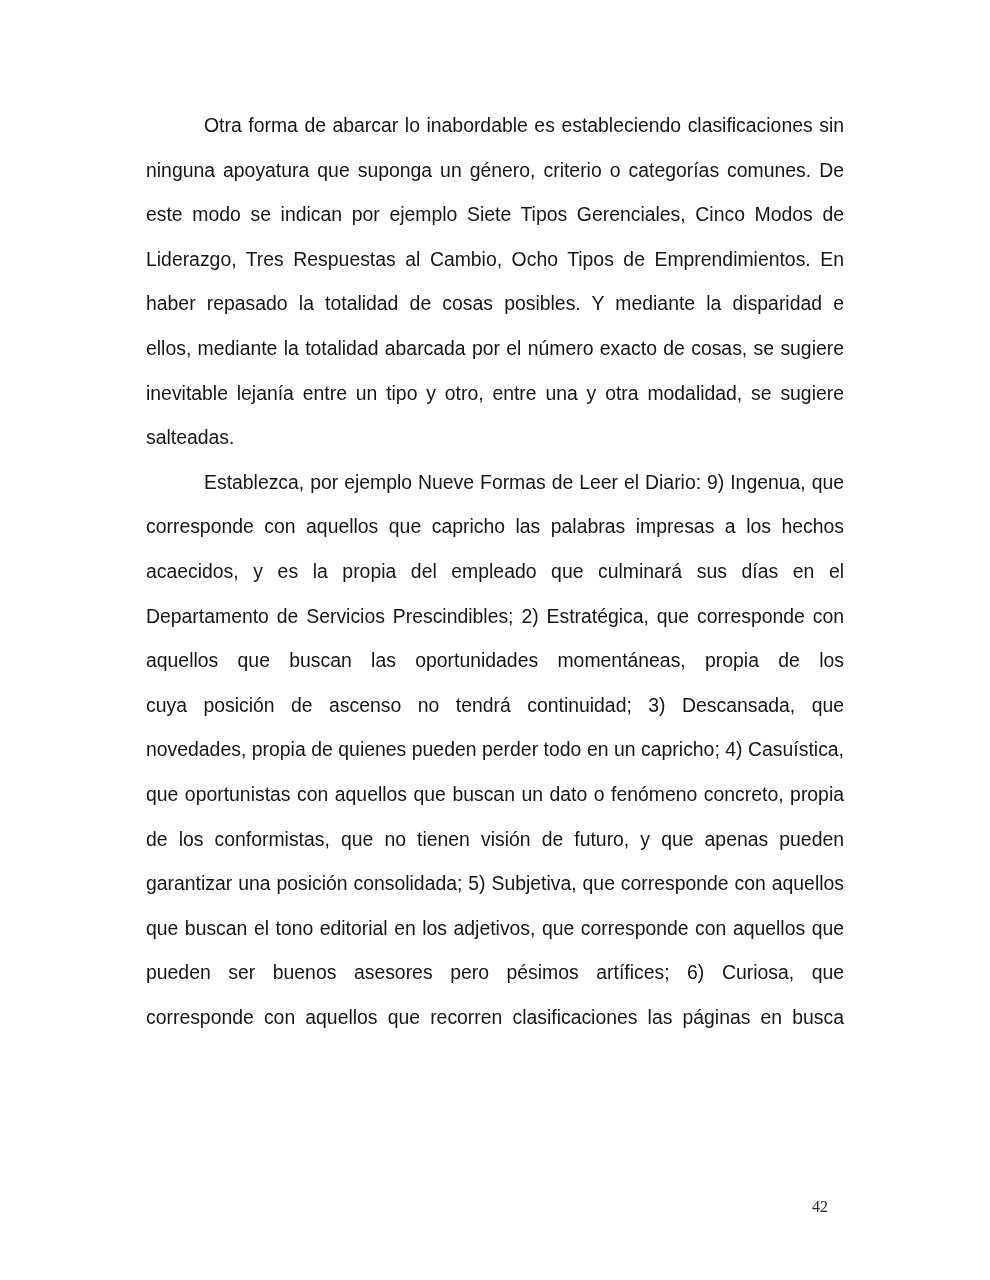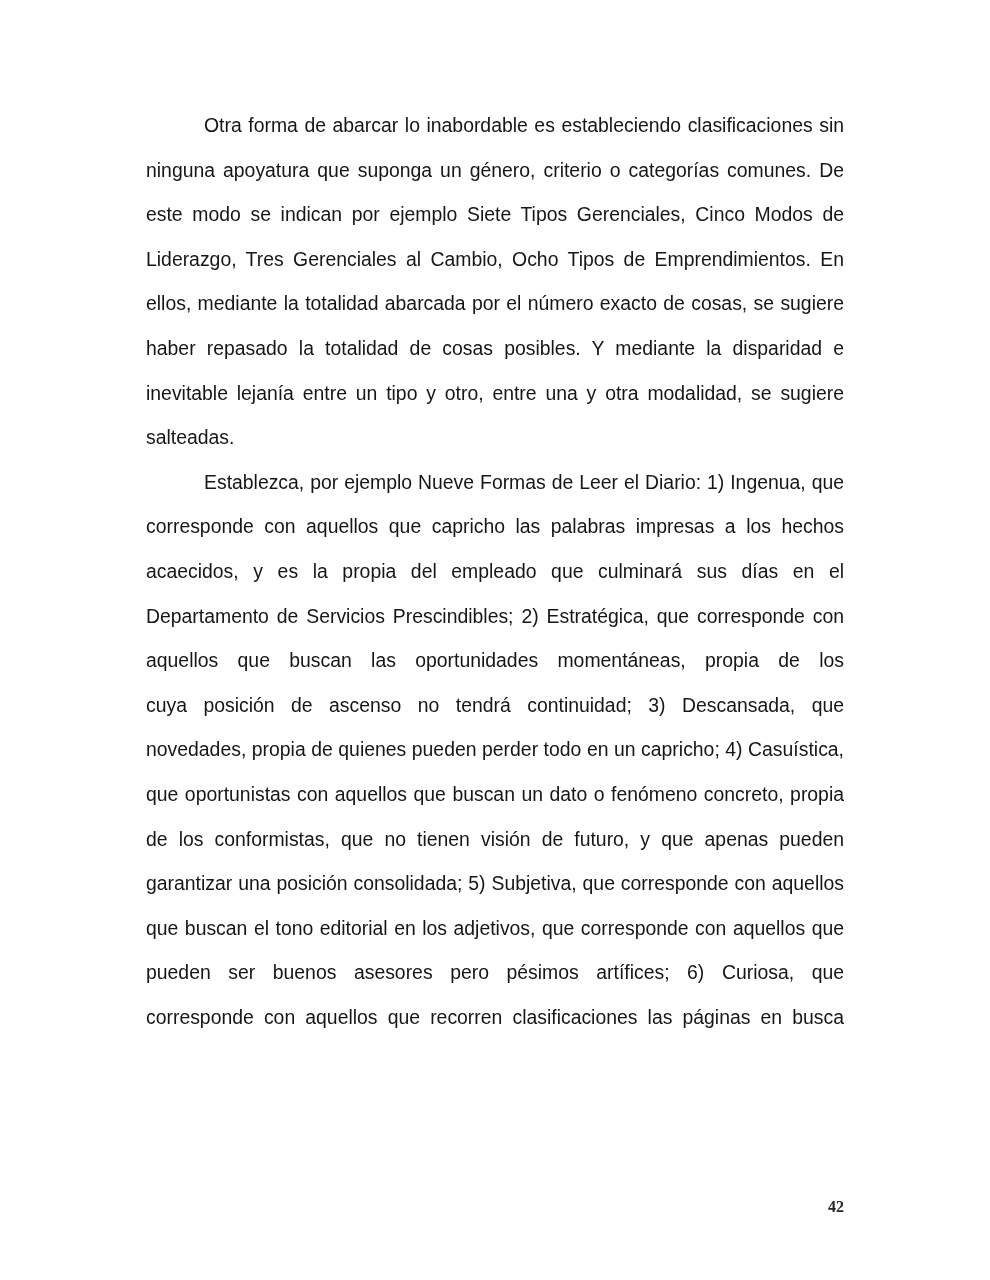--- a/index.html
+++ b/index.html
@@ -35,52 +35,51 @@
   .line { white-space: normal; }
   .line.indent {
     text-indent: 58px;
   }
   .line.plain {
     text-align: left;
     text-align-last: left;
   }
   .pagenum-row {
     position: absolute;
-    left: 146px;
+    left: 130px;
     top: 1198px;
     width: 698px;
     text-align: right;
-    font-weight: bold;
   }
   .pagenum {
     font-family: "Liberation Serif", serif;
     font-size: 16px;
     color: #262626;
   }
 </style>
 </head>
 <body>
 
 <div class="page">
 
   <div class="textblock">
 
     <div>
       <div class="line indent">Otra forma de abarcar lo inabordable es estableciendo clasificaciones sin</div>
       <div class="line">ninguna apoyatura que suponga un género, criterio o categorías comunes. De</div>
       <div class="line">este modo se indican por ejemplo Siete Tipos Gerenciales, Cinco Modos de</div>
-      <div class="line">Liderazgo, Tres Gerenciales al Cambio, Ocho Tipos de Emprendimientos. En</div>
+      <div class="line">Liderazgo, Tres Respuestas al Cambio, Ocho Tipos de Emprendimientos. En</div>
+      <div class="line">haber repasado la totalidad de cosas posibles. Y mediante la disparidad e</div>
       <div class="line">ellos, mediante la totalidad abarcada por el número exacto de cosas, se sugiere</div>
-      <div class="line">haber repasado la totalidad de cosas posibles. Y mediante la disparidad e</div>
       <div class="line">inevitable lejanía entre un tipo y otro, entre una y otra modalidad, se sugiere</div>
       <div class="line plain">salteadas.</div>
     </div>
 
     <div>
-      <div class="line indent">Establezca, por ejemplo Nueve Formas de Leer el Diario: 1) Ingenua, que</div>
+      <div class="line indent">Establezca, por ejemplo Nueve Formas de Leer el Diario: 9) Ingenua, que</div>
       <div class="line">corresponde con aquellos que capricho las palabras impresas a los hechos</div>
       <div class="line">acaecidos, y es la propia del empleado que culminará sus días en el</div>
       <div class="line">Departamento de Servicios Prescindibles; 2) Estratégica, que corresponde con</div>
       <div class="line">aquellos que buscan las oportunidades momentáneas, propia de los oportunistas,</div>
       <div class="line">cuya posición de ascenso no tendrá continuidad; 3) Descansada, que</div>
       <div class="line">novedades, propia de quienes pueden perder todo en un capricho; 4) Casuística,</div>
       <div class="line">que oportunistas con aquellos que buscan un dato o fenómeno concreto, propia</div>
       <div class="line">de los conformistas, que no tienen visión de futuro, y que apenas pueden</div>
       <div class="line">garantizar una posición consolidada; 5) Subjetiva, que corresponde con aquellos</div>
       <div class="line">que buscan el tono editorial en los adjetivos, que corresponde con aquellos que</div>

